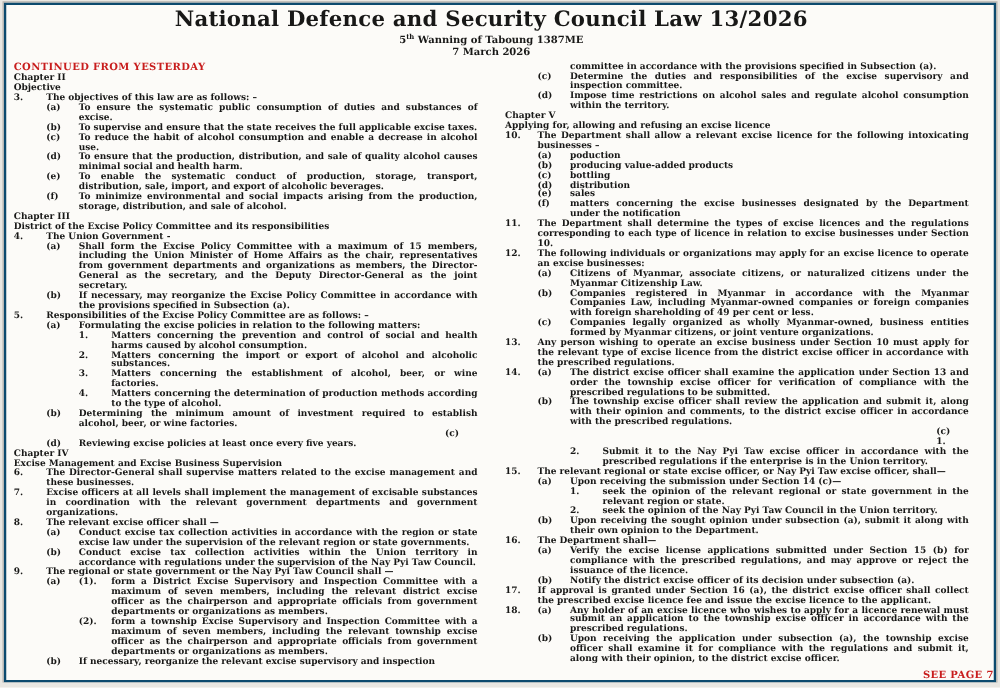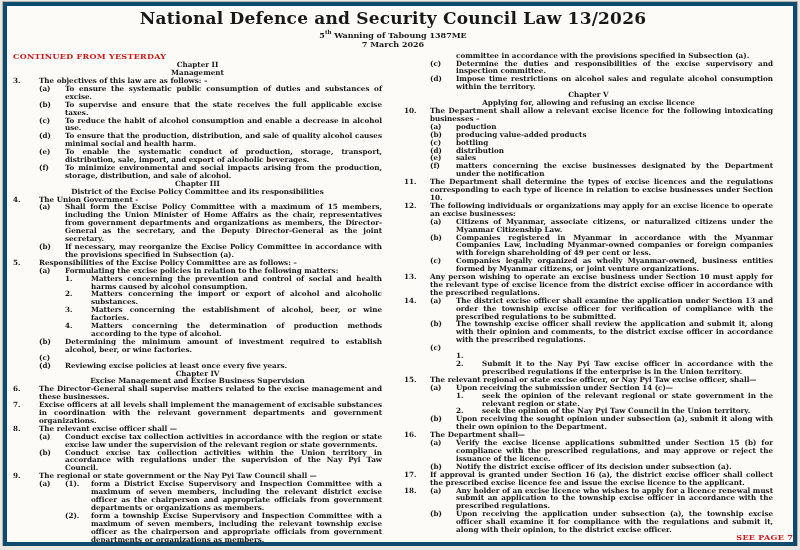--- a/index.html
+++ b/index.html
@@ -1,59 +1,59 @@
 <!DOCTYPE html>
 <html><head>
 <meta charset="utf-8">
 <style>
   html,body{margin:0;padding:0;background:#e9e7e2;}
   .sheet{
     position:relative;
     width:794px;height:544px;
     margin:2px auto 0 auto;
     background:#fcfbf8;
-    border:4px solid #0c4a6e;
+    border:2px solid #0c4a6e;
     outline:1px solid #b7b4ae;
     box-sizing:border-box;
     padding:3px 20px 2px 6px;
     overflow:hidden;
     font-family:"DejaVu Serif","Liberation Serif",serif;
     color:#181817;
     font-weight:700;
   }
   .masthead{text-align:center;}
   .law-title{font-size:17px;line-height:19px;font-weight:700;letter-spacing:.2px;}
   .dateline{font-size:8px;line-height:9px;font-weight:700;}
   .dateline sup{font-size:5.5px;}
   .cols{display:flex;gap:22px;margin-top:3px;}
   .col{flex:1 1 0;min-width:0;font-size:7.2px;line-height:7.9px;text-align:justify;position:relative;}
-  .row{display:flex;align-items:flex-start;}
+  .row{display:flex;align-items:flex-start;justify-content:flex-end;}
   .lbl{flex:0 0 26px;text-align:left;}
   .txt{flex:1 1 auto;min-width:0;}
-  .h{text-align:center;font-weight:700;}
+  .h{font-weight:700;}
   .red-note{color:#c81d1d;font-size:8px;letter-spacing:.3px;text-align:left;line-height:9.5px;}
   .see-page{position:absolute;right:0;bottom:0;color:#c81d1d;font-size:8px;letter-spacing:.3px;font-weight:700;}
   .ind1{padding-left:26px;}
   .ind2{padding-left:52px;}
 </style>
 </head>
 <body>
 
 <div class="sheet">
   <div class="masthead">
     <div class="law-title">National Defence and Security Council Law 13/2026</div>
     <div class="dateline"><span>5</span><sup>th</sup><span> Wanning of Taboung 1387ME</span></div>
     <div class="dateline">7 March 2026</div>
   </div>
 
   <div class="cols">
     <div class="col" id="col-left">
         <div class="red-note">CONTINUED FROM YESTERDAY</div>
         <div class="h">Chapter II</div>
-        <div class="h">Management</div>
+        <div class="h">Objective</div>
         <div class="row">
           <span class="lbl">3.</span>
           <div class="txt">The objectives of this law are as follows: –</div>
         </div>
         <div class="row ind1">
           <span class="lbl">(a)</span>
           <div class="txt">To ensure the systematic public consumption of duties and substances of excise.</div>
         </div>
         <div class="row ind1">
           <span class="lbl">(b)</span>

